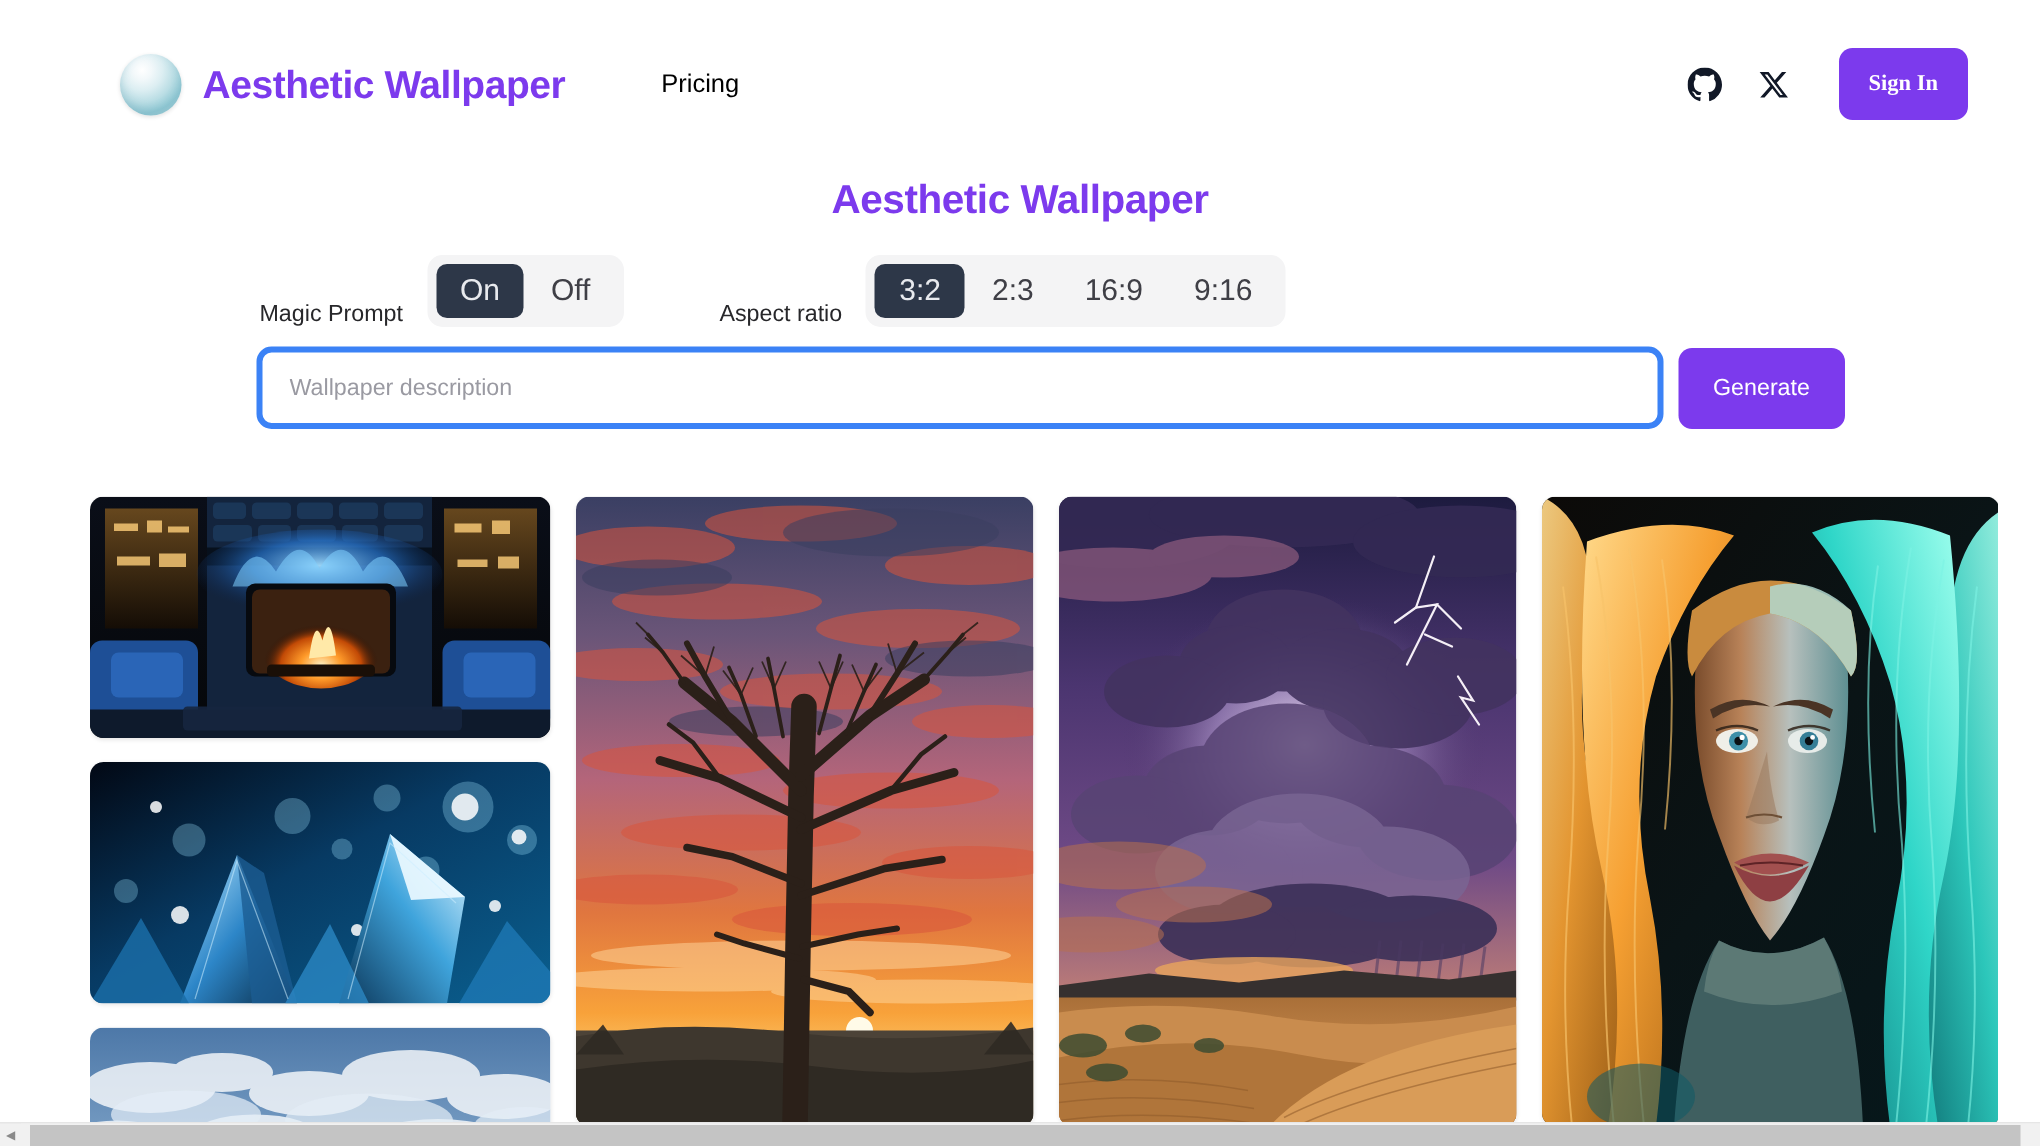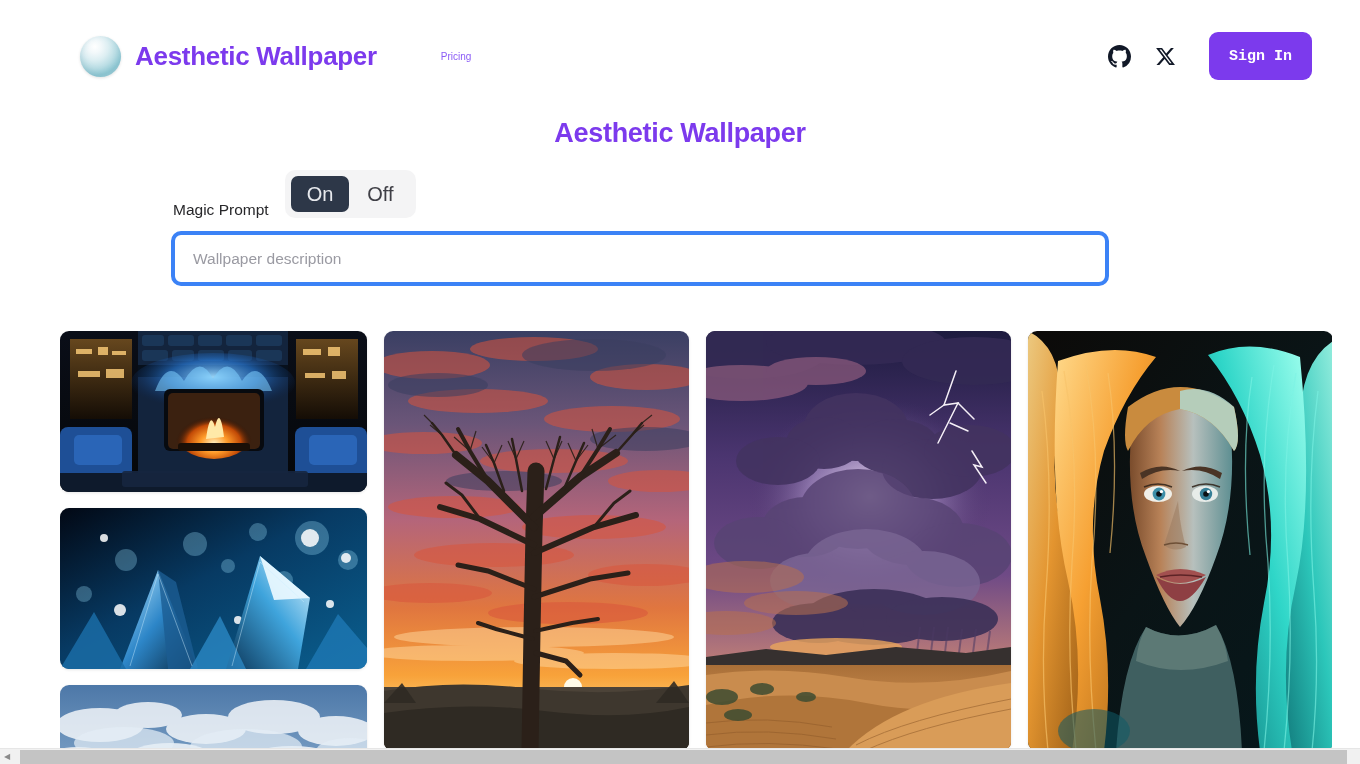--- a/index.html
+++ b/index.html
@@ -59,22 +59,22 @@
     white-space: nowrap;
   }
 
   .nav-links {
     display: flex;
     align-items: center;
     margin-left: 64px;
   }
 
   .nav-link {
-    font-size: 10px;
-    color: #8b5cf6;
+    font-size: 17px;
+    color: #000000;
     text-decoration: none;
     cursor: pointer;
     white-space: nowrap;
   }
 
   .header-right {
     position: absolute;
     right: 48px;
     top: 0;
     height: 112px;
@@ -99,21 +99,21 @@
   .signin-btn {
     background: #7c3aed;
     color: #ffffff;
     border: none;
     border-radius: 9px;
     font-size: 15px;
     font-weight: 600;
     padding: 0 20px;
     height: 48px;
     cursor: pointer;
-    font-family: Liberation Mono, monospace;
+    font-family: Liberation Serif, serif;
     margin-left: 9px;
     white-space: nowrap;
   }
 
   
   .hero-title {
     position: absolute;
     top: 118px;
     left: 0;
     width: 1360px;
@@ -338,24 +338,34 @@
     <div class="control-group">
       <span class="control-label">Magic Prompt</span>
       <div class="segmented">
         <button class="seg-item active">On</button>
         <button class="seg-item">Off</button>
       </div>
     </div>
 
     <div class="controls-gap"></div>
 
+    <div class="control-group">
+      <span class="control-label">Aspect ratio</span>
+      <div class="segmented">
+        <button class="seg-item active">3:2</button>
+        <button class="seg-item">2:3</button>
+        <button class="seg-item">16:9</button>
+        <button class="seg-item">9:16</button>
+      </div>
+    </div>
   </div>
 
   <div class="prompt-row">
     <input class="prompt-input" type="text" placeholder="Wallpaper description" style="">
+    <button class="generate-btn">Generate</button>
   </div>
 
   <div class="gallery">
 
     <div class="gal-col narrow">
 
       <div class="thumb land">
         <svg viewBox="0 0 307 161" preserveAspectRatio="xMidYMid slice" aria-hidden="true">
           <defs>
             <linearGradient id="fpBg" x1="0" y1="0" x2="0" y2="1">

